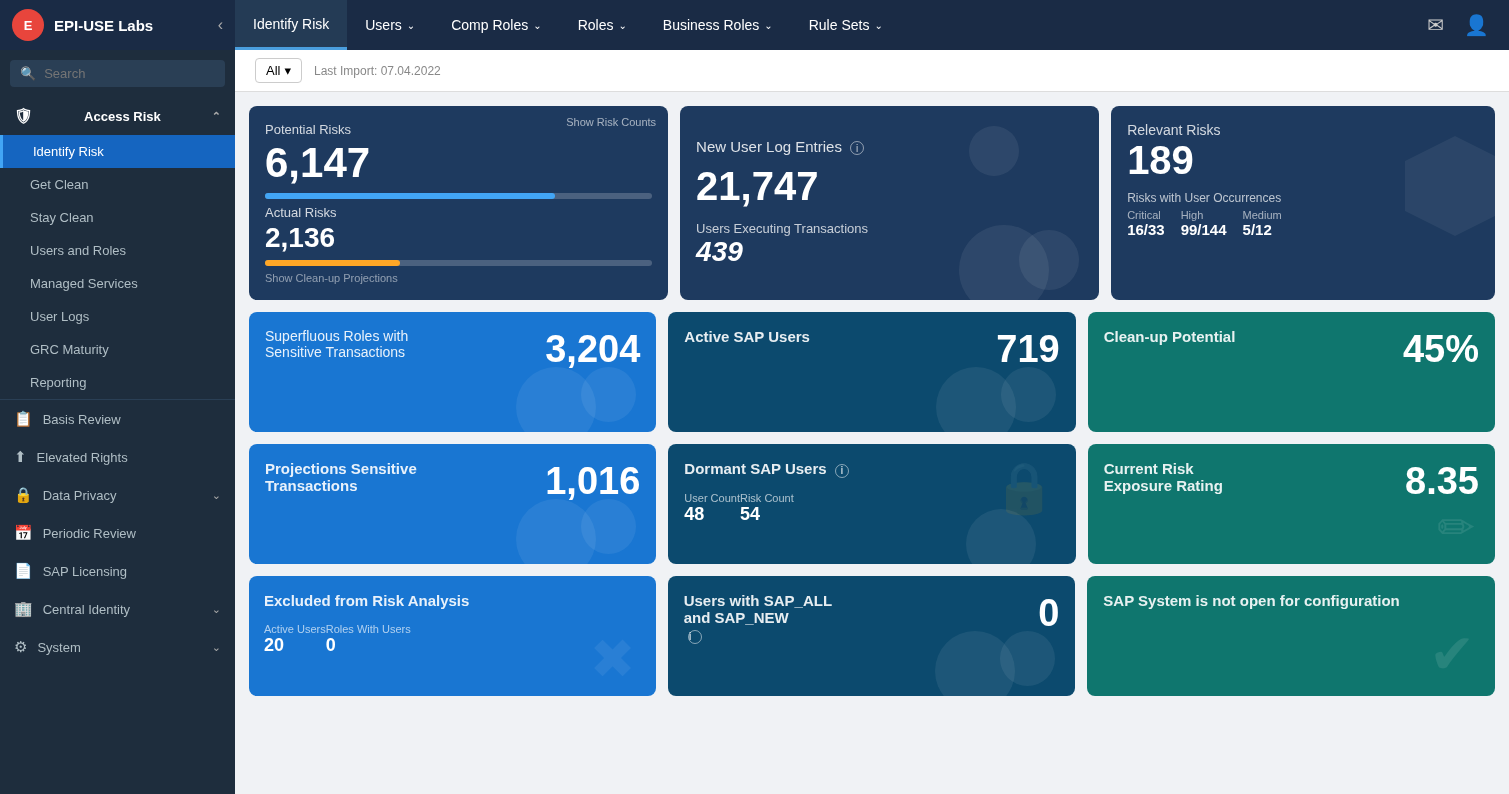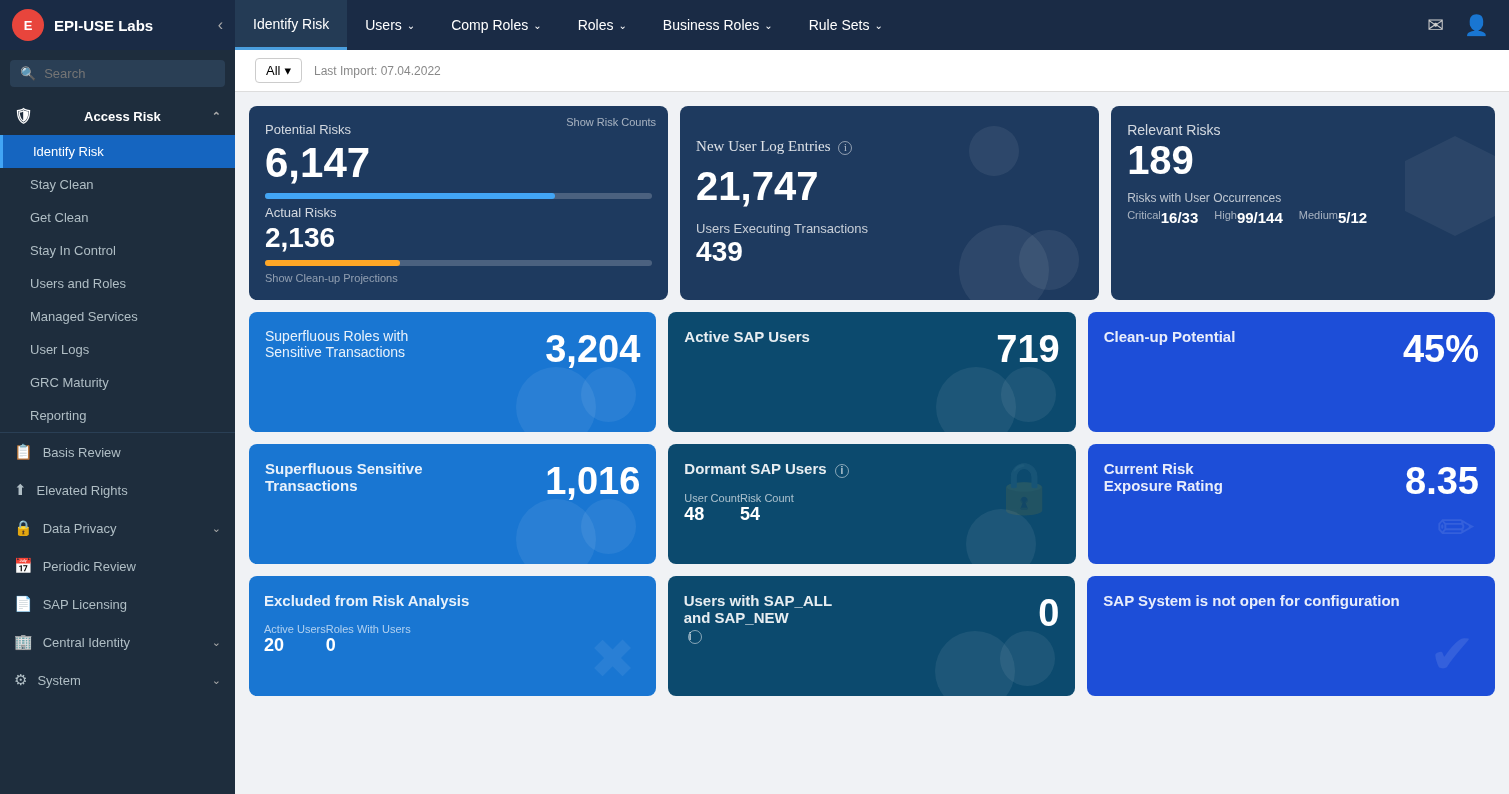--- a/index.html
+++ b/index.html
@@ -90,21 +90,21 @@
     .dash-row { display: flex; gap: 12px; }
 
     
     .card {
       border-radius: 8px; padding: 16px; position: relative; overflow: hidden;
       display: flex; flex-direction: column; min-height: 120px;
     }
     .card-dark { background: #1e3a5f; color: white; }
     .card-blue { background: #1976d2; color: white; }
     .card-teal { background: #0c4a6e; color: white; }
-    .card-green { background: #1d4ed8; color: white; }
+    .card-green { background: #0f766e; color: white; }
 
     
     .card-risks { flex: 1.1; }
     .card-log { flex: 1.1; }
     .card-relevant { flex: 1; }
 
     
     .card-superfluous { flex: 1; }
     .card-active { flex: 1; }
     .card-cleanup { flex: 1; }
@@ -129,21 +129,21 @@
 
     .sub-row { display: flex; margin-top: 6px; }
     .sub-item { display: flex; flex-direction: column; }
     .sub-label { font-size: 11px; color: rgba(255,255,255,0.65); }
     .sub-value { font-size: 18px; font-weight: 700; }
 
     
     .risk-occurrences { margin-top: 8px; }
     .risk-occ-title { font-size: 12px; color: rgba(255,255,255,0.7); margin-bottom: 4px; }
     .risk-occ-row { display: flex; gap: 16px; }
-    .risk-occ-item { display: flex; flex-direction: row; }
+    .risk-occ-item { display: flex; flex-direction: column; }
     .risk-occ-label { font-size: 11px; color: rgba(255,255,255,0.6); }
     .risk-occ-val { font-size: 15px; font-weight: 700; }
 
     
     .bg-circle {
       position: absolute; border-radius: 50%; background: rgba(255,255,255,0.07);
       pointer-events: none;
     }
 
     
@@ -210,27 +210,24 @@
     <div class="sidebar-section">
       <div class="sidebar-group-header">
         <span class="icon">🛡</span>
         <span>Access Risk</span>
         <span class="chevron">⌃</span>
       </div>
       <div class="sidebar-item active">
         <span>Identify Risk</span>
       </div>
       <div class="sidebar-item">
+        <span>Get Clean</span>
+      </div>
+      <div class="sidebar-item">
         <span>Stay Clean</span>
-      </div>
-      <div class="sidebar-item">
-        <span>Get Clean</span>
-      </div>
-      <div class="sidebar-item">
-        <span>Stay In Control</span>
       </div>
       <div class="sidebar-item">
         <span>Users and Roles</span>
       </div>
       <div class="sidebar-item">
         <span>Managed Services</span>
       </div>
       <div class="sidebar-item">
         <span>User Logs</span>
       </div>
@@ -301,27 +298,27 @@
           <div class="card-label">Actual Risks</div>
           <div style="font-size: 28px; font-weight: 700; color: white;">2,136</div>
           <div class="progress-bar-container">
             <div class="progress-bar bar-orange"></div>
           </div>
           <span class="small-link">Show Clean-up Projections</span>
         </div>
 
         <div class="card card-dark card-log" style="justify-content: center;">
           <div style="position: relative;">
-            <div style="font-size: 15px; color: rgba(255,255,255,0.85); margin-bottom: 9px; font-family: Liberation Serif, serif;">
+            <div style="font-size: 15px; color: rgba(255,255,255,0.85); margin-bottom: 9px;">
               <span>New User Log Entries</span>
               <span class="info-icon">i</span>
             </div>
             <div style="font-size: 40px; font-weight: 700; color: white;">21,747</div>
             <div style="margin-top: 12px; font-size: 13px; color: rgba(255,255,255,0.75);">Users Executing Transactions</div>
-            <div style="font-size: 28px; font-weight: 700; color: white;">439</div>
+            <div style="font-size: 28px; font-weight: 700; color: white; font-style: italic;">439</div>
           </div>
 
           <div class="bg-circle" style="width:90px;height:90px;right:50px;bottom:-15px;"></div>
           <div class="bg-circle" style="width:60px;height:60px;right:20px;bottom:10px;"></div>
           <div class="bg-circle" style="width:50px;height:50px;right:80px;top:20px;"></div>
         </div>
 
         <div class="card card-dark card-relevant">
           <div style="font-size: 14px; color: rgba(255,255,255,0.8);">Relevant Risks</div>
           <div style="font-size: 40px; font-weight: 700; color: white;">189</div>
@@ -372,21 +369,21 @@
             <div style="font-size: 15px; font-weight: 600; color: rgba(255,255,255,0.9);">Clean-up Potential</div>
             <div class="card-value-right">45%</div>
           </div>
         </div>
       </div>
 
       <div class="dash-row">
 
         <div class="card card-blue card-sensitive">
           <div class="card-header-row">
-            <div style="font-size: 15px; font-weight: 600; color: rgba(255,255,255,0.9); max-width: 160px;">Superfluous Sensitive Transactions</div>
+            <div style="font-size: 15px; font-weight: 600; color: rgba(255,255,255,0.9); max-width: 160px;">Projections Sensitive Transactions</div>
             <div class="card-value-right">1,016</div>
           </div>
           <div class="bg-circle" style="width:80px;height:80px;right:60px;bottom:-15px;"></div>
           <div class="bg-circle" style="width:55px;height:55px;right:20px;bottom:10px;"></div>
         </div>
 
         <div class="card card-teal card-dormant">
           <div style="font-size: 15px; font-weight: 600; color: rgba(255,255,255,0.9); margin-bottom: 8px;">
             <span>Dormant SAP Users</span>
             <span class="info-icon">i</span>

